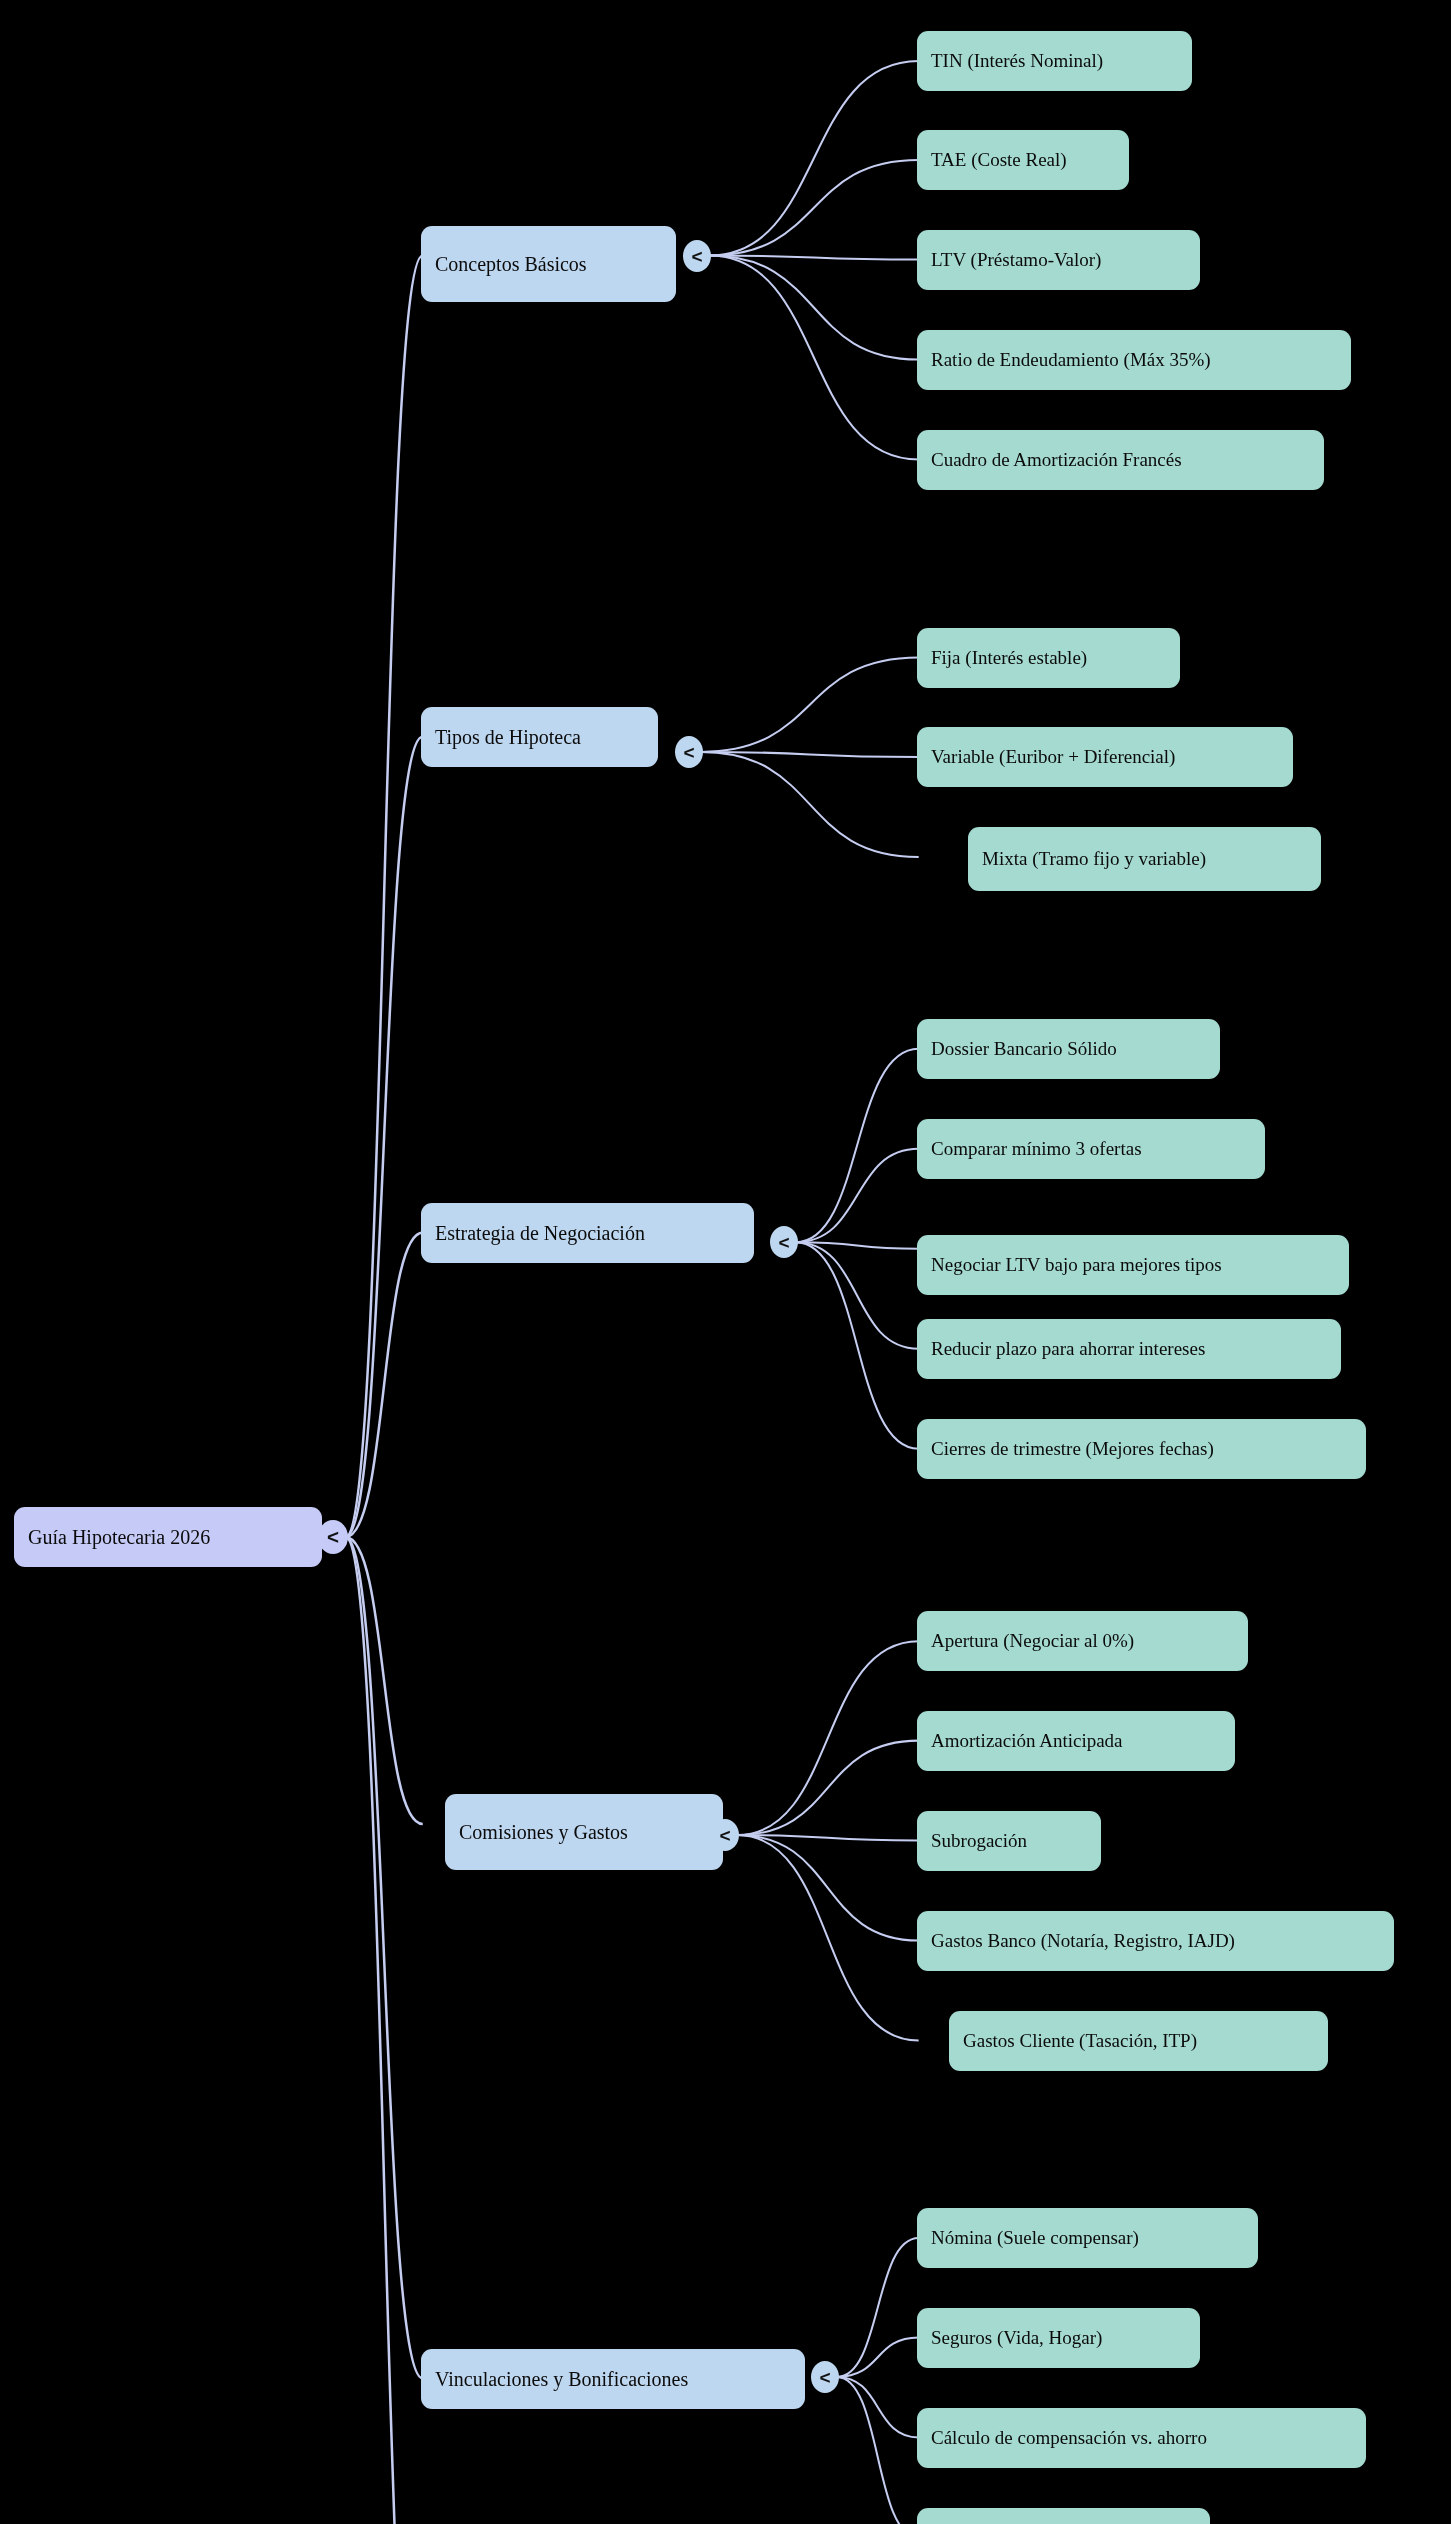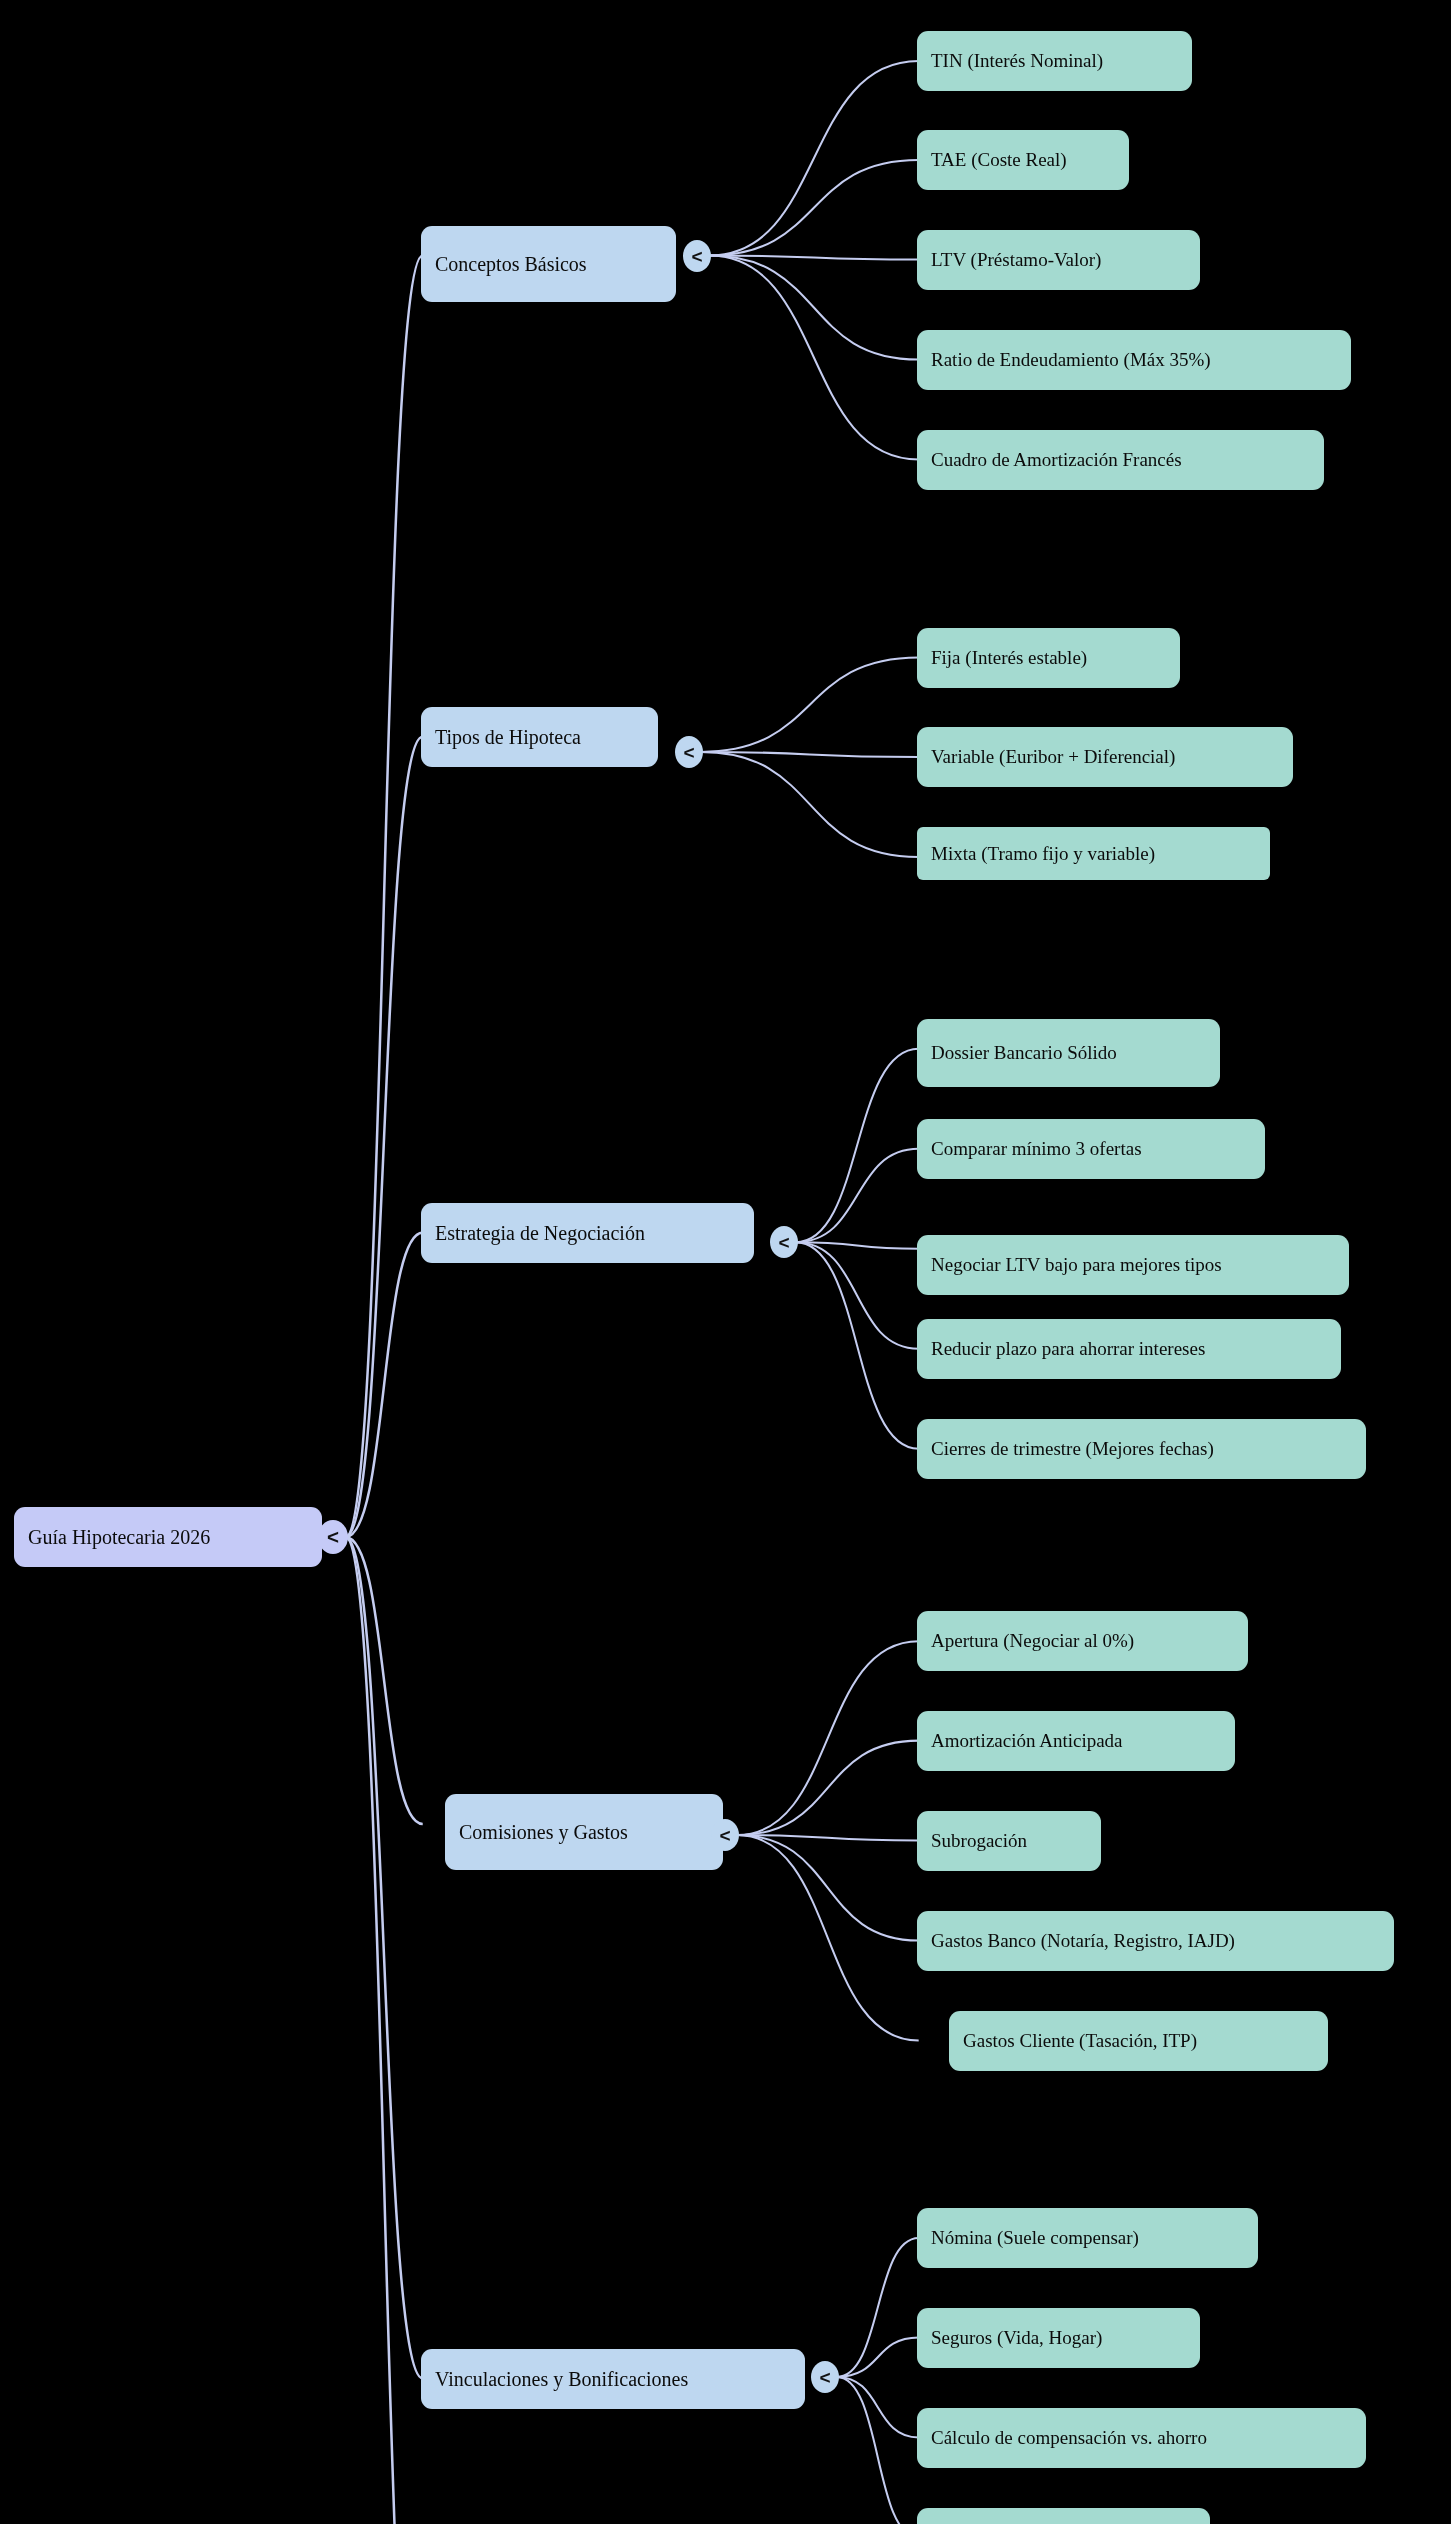--- a/index.html
+++ b/index.html
@@ -102,28 +102,28 @@
       <div class="node node-branch" style="left: 421px; top: 707px; width: 237px; height: 60px;">
         <span>Tipos de Hipoteca</span>
       </div>
       <div class="toggle toggle-branch" style="left: 675px; top: 736px; width: 28px; height: 32px; font-size: 19px;">&lt;</div>
       <div class="node node-leaf" style="left: 917px; top: 628px; width: 263px; height: 60px;">
         <span>Fija (Interés estable)</span>
       </div>
       <div class="node node-leaf" style="left: 917px; top: 727px; width: 376px; height: 60px;">
         <span>Variable (Euribor + Diferencial)</span>
       </div>
-      <div class="node node-leaf" style="left: 917px; top: 827px; width: 353px; height: 53px; border-radius: 6px;">
+      <div class="node node-leaf" style="left: 968px; top: 827px; width: 353px; height: 64px;">
         <span>Mixta (Tramo fijo y variable)</span>
       </div>
       <div class="node node-branch" style="left: 421px; top: 1203px; width: 333px; height: 60px;">
         <span>Estrategia de Negociación</span>
       </div>
       <div class="toggle toggle-branch" style="left: 770px; top: 1226px; width: 28px; height: 32px; font-size: 19px;">&lt;</div>
-      <div class="node node-leaf" style="left: 917px; top: 1019px; width: 303px; height: 68px;">
+      <div class="node node-leaf" style="left: 917px; top: 1019px; width: 303px; height: 60px;">
         <span>Dossier Bancario Sólido</span>
       </div>
       <div class="node node-leaf" style="left: 917px; top: 1119px; width: 348px; height: 60px;">
         <span>Comparar mínimo 3 ofertas</span>
       </div>
       <div class="node node-leaf" style="left: 917px; top: 1219px; width: 432px; height: 60px; margin-top: 16px;">
         <span>Negociar LTV bajo para mejores tipos</span>
       </div>
       <div class="node node-leaf" style="left: 917px; top: 1319px; width: 424px; height: 60px;">
         <span>Reducir plazo para ahorrar intereses</span>

